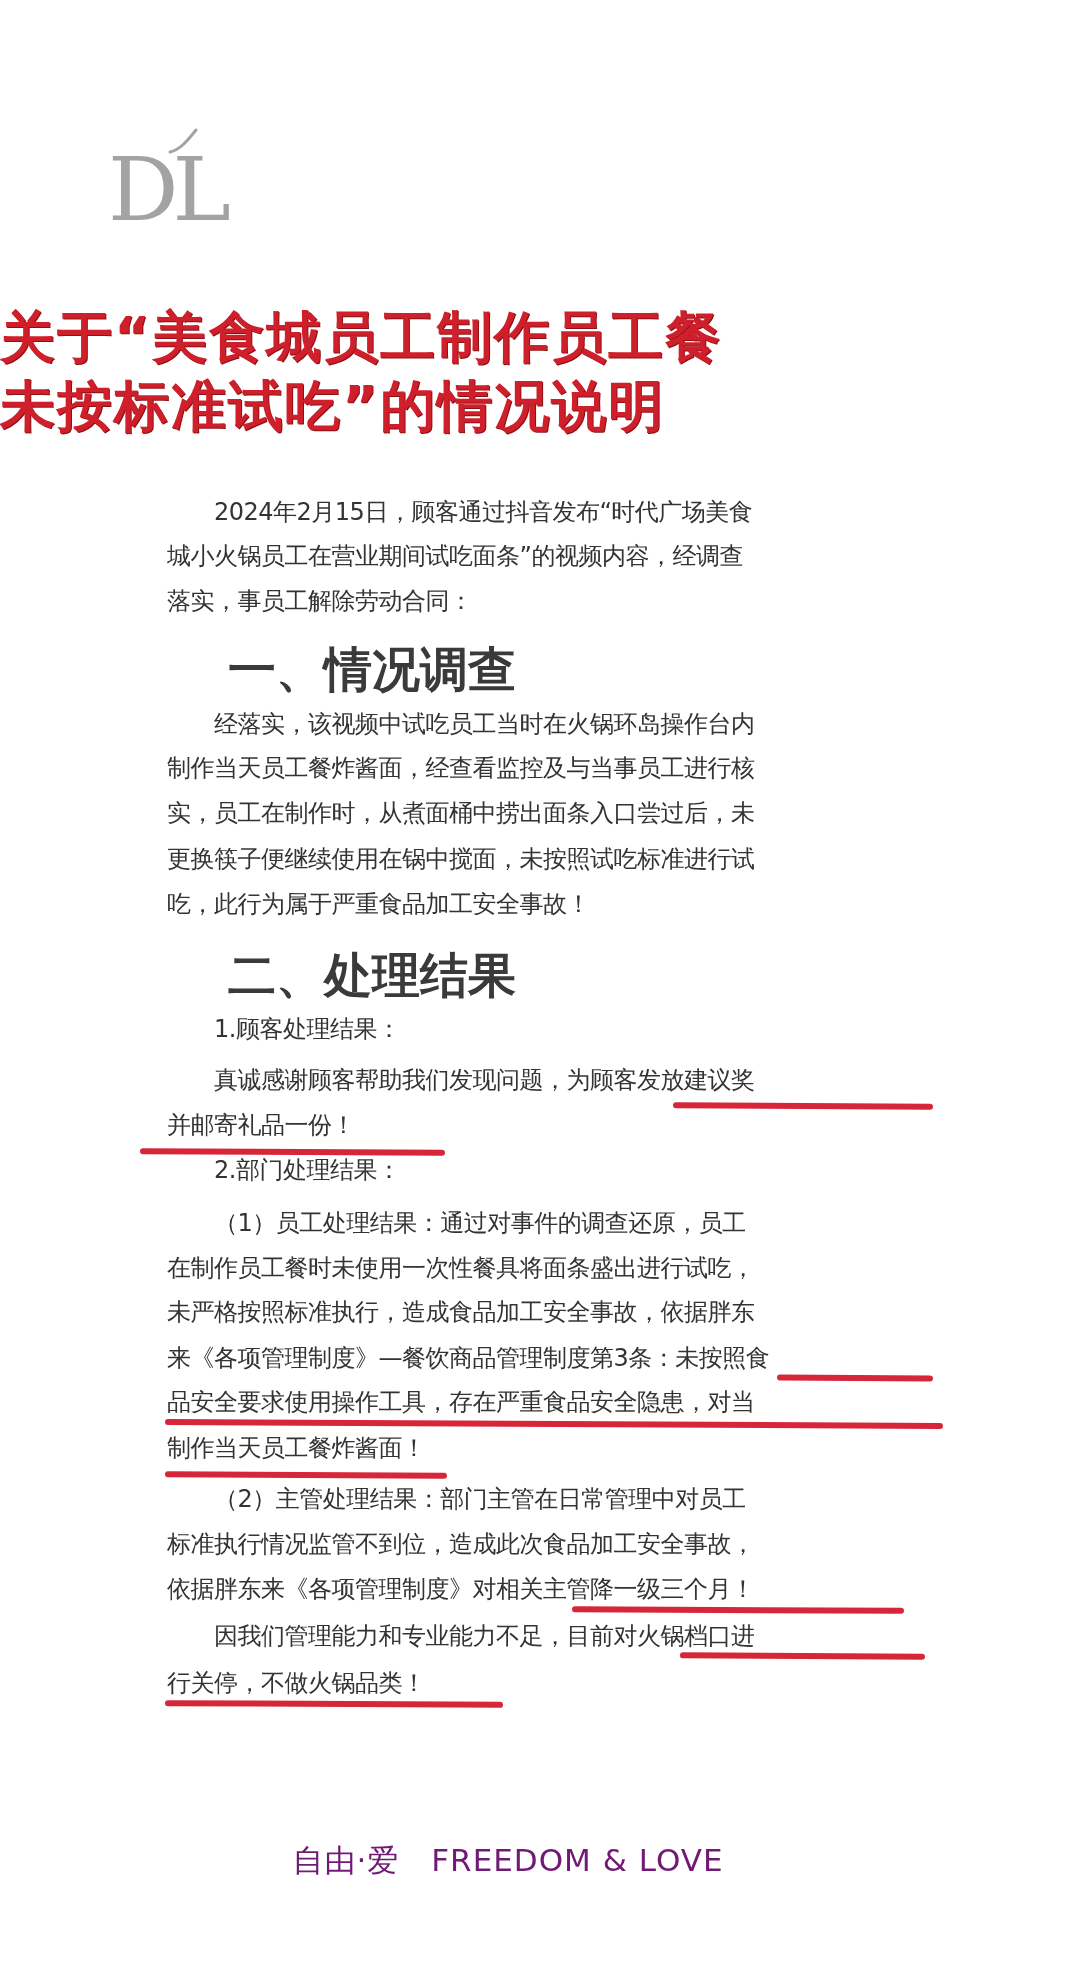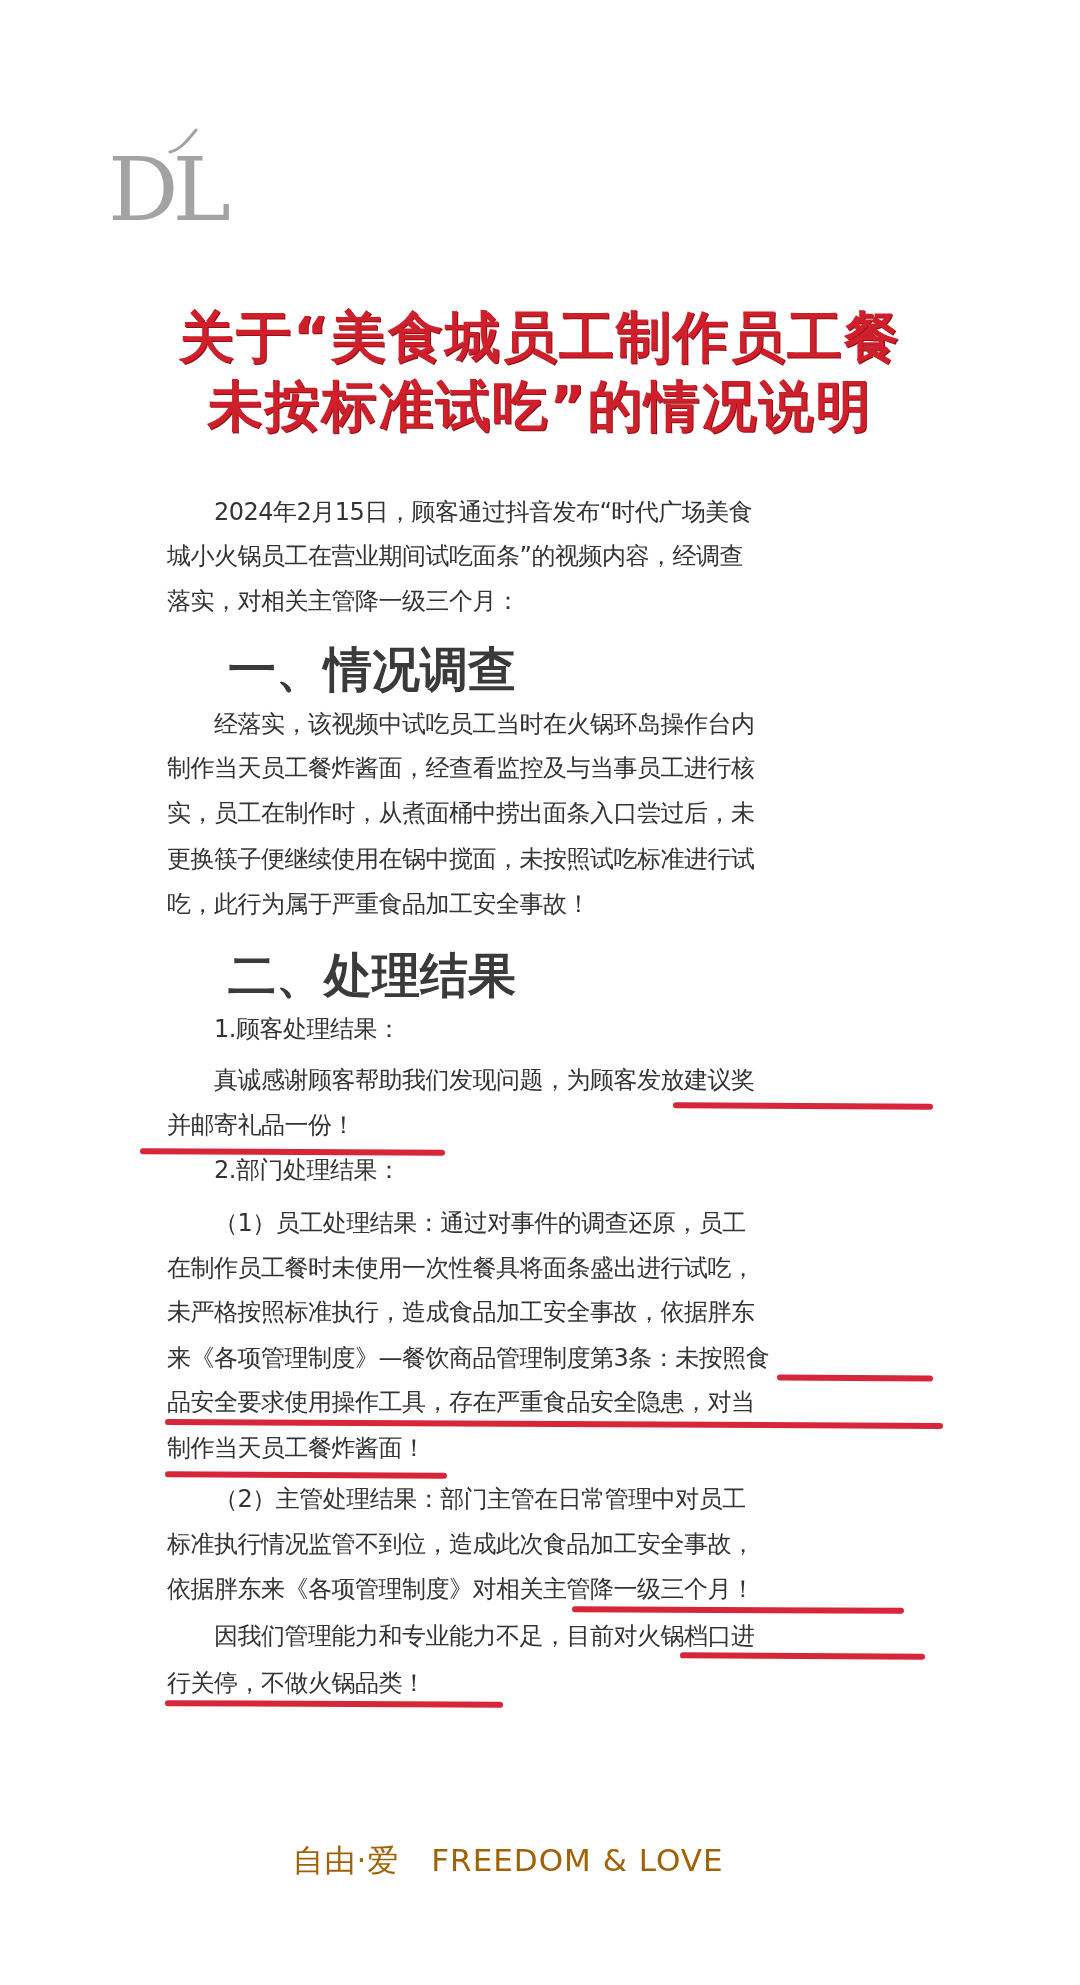--- a/index.html
+++ b/index.html
@@ -2,48 +2,48 @@
 <html><head>
 <meta charset="utf-8">
 <style>
   html, body { margin: 0; padding: 0; background: #ffffff; }
   body { width: 1080px; height: 1985px; position: relative; overflow: hidden;
          font-family: "DejaVu Sans", "Liberation Sans", sans-serif; }
   .logo { position: absolute; left: 96px; top: 128px; width: 125px; height: 90px; }
   .logo .d { position: absolute; left: 0; top: 18px; font-family: "DejaVu Serif", "Liberation Serif", serif;
              font-size: 88px; line-height: 1; color: #a3a3a3; letter-spacing: -6px; margin-left: 12px; }
   .logo svg { position: absolute; left: 70px; top: 0; }
-  .title { position: absolute; left: 0; width: 1080px; text-align: center; color: #cf1f2b;
+  .title { position: absolute; left: 0; width: 1080px; color: #cf1f2b;
            font-weight: bold; font-size: 55px; line-height: 60px; letter-spacing: 2px;
            text-shadow: 1px 1px 0 #8c1016; }
   .line { position: absolute; left: 167px; font-size: 24px; line-height: 40px; color: #333333;
           white-space: nowrap; letter-spacing: -0.5px; }
   .heading { position: absolute; left: 228px; font-size: 48px; line-height: 44px; color: #3a3a3a;
              font-weight: bold; white-space: nowrap; }
   .underline { position: absolute; height: 6px; background: #d7263a; border-radius: 3px;
                transform: rotate(0.3deg); }
   .footer { position: absolute; left: 0; width: 1016px; text-align: center; top: 1840px;
-            font-size: 31px; color: #a16207; letter-spacing: 1px; }
+            font-size: 31px; color: #701a75; letter-spacing: 1px; }
 </style>
 </head>
 <body>
 
 <div class="logo">
   <span class="d">DL</span>
   <svg width="36" height="28" viewBox="0 0 36 28">
     <path d="M4 24 C 14 22, 22 12, 30 2" stroke="#a3a3a3" stroke-width="3" fill="none" stroke-linecap="round"></path>
   </svg>
 </div>
 
 <div class="title" style="top:307px">关于“美食城员工制作员工餐</div>
 <div class="title" style="top:376px">未按标准试吃”的情况说明</div>
 
 <div class="line" style="top:492px">　　2024年2月15日，顾客通过抖音发布“时代广场美食</div>
 <div class="line" style="top:536px">城小火锅员工在营业期间试吃面条”的视频内容，经调查</div>
-<div class="line" style="top:581px">落实，对相关主管降一级三个月：</div>
+<div class="line" style="top:581px">落实，事员工解除劳动合同：</div>
 
 <div class="heading" style="top:647px">一、情况调查</div>
 <div class="line" style="top:704px">　　经落实，该视频中试吃员工当时在火锅环岛操作台内</div>
 <div class="line" style="top:748px">制作当天员工餐炸酱面，经查看监控及与当事员工进行核</div>
 <div class="line" style="top:793px">实，员工在制作时，从煮面桶中捞出面条入口尝过后，未</div>
 <div class="line" style="top:839px">更换筷子便继续使用在锅中搅面，未按照试吃标准进行试</div>
 <div class="line" style="top:884px">吃，此行为属于严重食品加工安全事故！</div>
 
 <div class="heading" style="top:953px">二、处理结果</div>
 <div class="line" style="top:1009px">　　1.顾客处理结果：</div>

